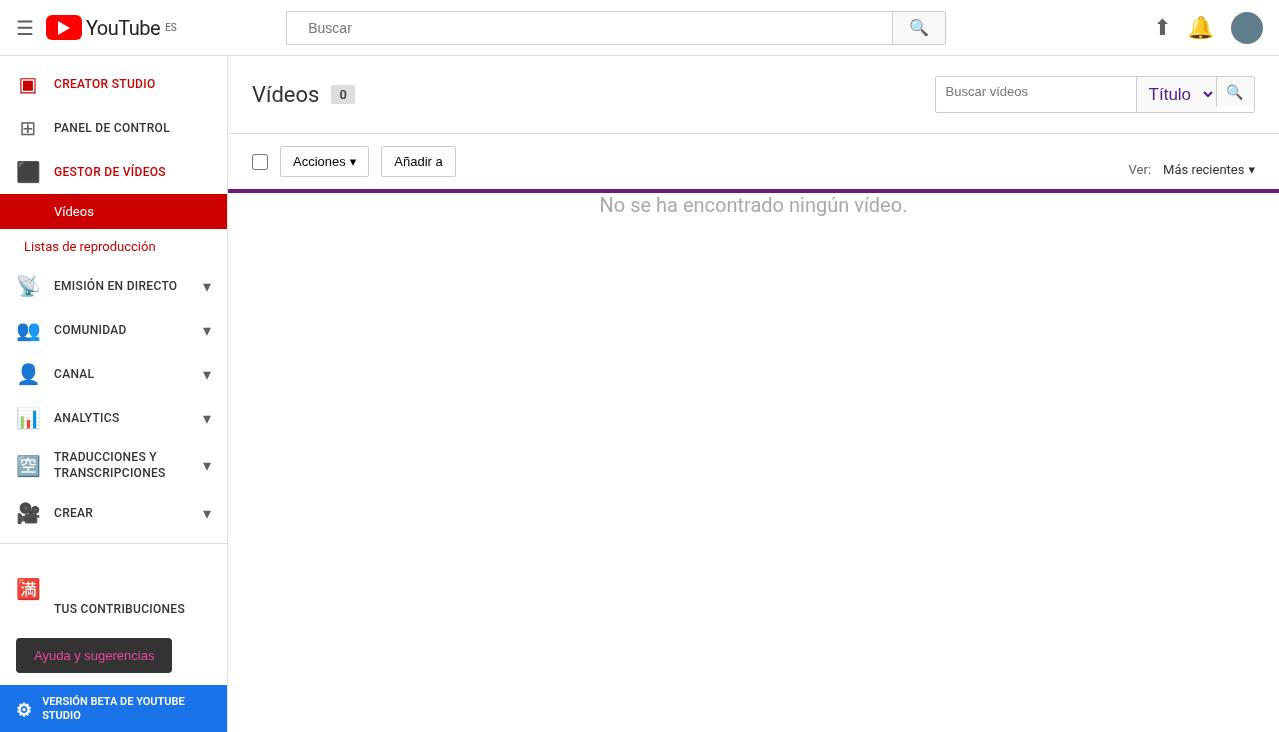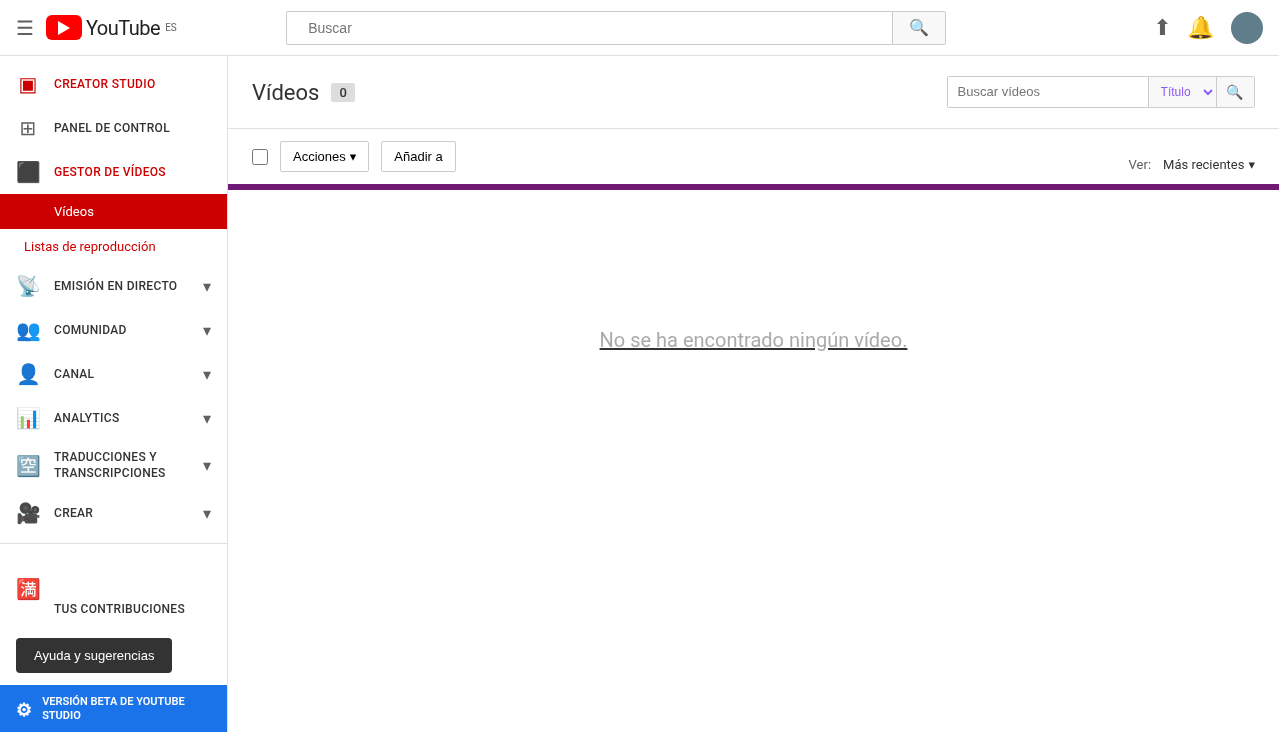--- a/index.html
+++ b/index.html
@@ -40,44 +40,44 @@
     .sidebar-item .item-label { flex: 1; font-size: 12px; font-weight: 500; text-transform: uppercase; letter-spacing: 0.3px; }
     .sidebar-item.active .item-label { color: #fff; }
     .sidebar-item .chevron { font-size: 16px; color: #606060; }
 
     .sidebar-icon { font-size: 20px; color: #606060; width: 24px; text-align: center; }
     .sidebar-item.bold-red .sidebar-icon { color: #cc0000; }
 
     .sidebar-divider { border: none; border-top: 1px solid #e0e0e0; margin: 8px 0; }
 
     .sidebar-bottom { margin-top: auto; padding: 12px 16px; }
-    .help-btn { background: #333; color: #ffffff; border: none; padding: 10px 18px; border-radius: 4px; cursor: pointer; font-size: 13px; }
+    .help-btn { background: #333; color: #ec4899; border: none; padding: 10px 18px; border-radius: 4px; cursor: pointer; font-size: 13px; }
 
     .beta-bar { background: #1a73e8; color: #fff; padding: 10px 16px; font-size: 11px; font-weight: 600; display: flex; align-items: center; gap: 10px; cursor: pointer; }
     .beta-bar .gear-icon { font-size: 18px; }
 
     
     .main { flex: 1; overflow-y: auto; background: #fff; }
 
     .videos-header { display: flex; align-items: center; padding: 20px 24px; border-bottom: 1px solid #e0e0e0; gap: 12px; }
     .videos-title { font-size: 22px; font-weight: 400; color: #333; }
     .videos-count-badge { background: #ddd; color: #333; border-radius: 2px; padding: 2px 8px; font-size: 13px; font-weight: 500; }
     .search-videos { margin-left: auto; display: flex; align-items: flex-start; border: 1px solid #ccc; border-radius: 2px; overflow: hidden; }
     .search-videos input { border: none; padding: 7px 10px; font-size: 13px; outline: none; width: 200px; }
     .search-videos select { border: none; border-left: 1px solid #ccc; padding: 7px 8px; font-size: 12px; background: #f8f8f8; outline: none; color: #333; }
     .search-videos-btn { background: #f8f8f8; border: none; border-left: 1px solid #ccc; padding: 7px 10px; cursor: pointer; font-size: 14px; color: #606060; }
 
-    .toolbar { display: flex; align-items: center; padding: 12px 24px; border-bottom: 6px solid #701a75; gap: 12px; }
+    .toolbar { display: flex; align-items: center; padding: 12px 24px; border-bottom: 4px solid #701a75; gap: 12px; }
     .checkbox-all { width: 16px; height: 16px; cursor: pointer; }
     .actions-btn { display: flex; align-items: center; gap: 4px; border: 1px solid #ccc; padding: 7px 12px; background: #fff; cursor: pointer; font-size: 13px; border-radius: 2px; }
     .add-to-btn { border: 1px solid #ccc; padding: 7px 12px; background: #fff; cursor: pointer; font-size: 13px; border-radius: 2px; }
     .view-label { margin-left: auto; font-size: 13px; color: #606060; display: flex; align-items: center; gap: 12px; margin-top: 16px; }
     .view-sort { display: flex; align-items: center; gap: 4px; cursor: pointer; color: #333; font-size: 13px; }
 
-    .empty-state { display: flex; justify-content: center; align-items: center; height: 300px; text-decoration: underline; }
+    .empty-state { display: flex; justify-content: center; height: 300px; }
     .empty-text { font-size: 20px; color: #aaa; font-weight: 400; }
 
     
     .contributions-item { display: flex; align-items: center; padding: 10px 16px; gap: 14px; cursor: pointer; }
     .contributions-item .sidebar-icon { color: #606060; }
     .contributions-label { font-size: 12px; font-weight: 500; text-transform: uppercase; letter-spacing: 0.3px; color: #333; margin-top: 40px; }
   </style>
 </head>
 <body>
 
@@ -182,21 +182,21 @@
 
   </div>
 
   <div class="main">
 
     <div class="videos-header">
       <span class="videos-title">Vídeos</span>
       <span class="videos-count-badge">0</span>
       <div class="search-videos">
         <input type="text" style="border: none; padding: 7px 10px; font-size: 13px; outline: none; width: 200px;" placeholder="Buscar vídeos">
-        <select style="border:none;border-left:1px solid #ccc;padding:7px 8px;font-size:12px;background:#f8f8f8;outline:none;color:#8b5cf6;">
+        <select style="border:none;border-left:1px solid #ccc;padding:7px 8px;font-size:17px;background:#f8f8f8;outline:none;color:#4c1d95;">
           <option>Título</option>
         </select>
         <button class="search-videos-btn">🔍</button>
       </div>
     </div>
 
     <div class="toolbar">
       <input type="checkbox" class="checkbox-all" style="">
       <button class="actions-btn">
         <span>Acciones</span>

